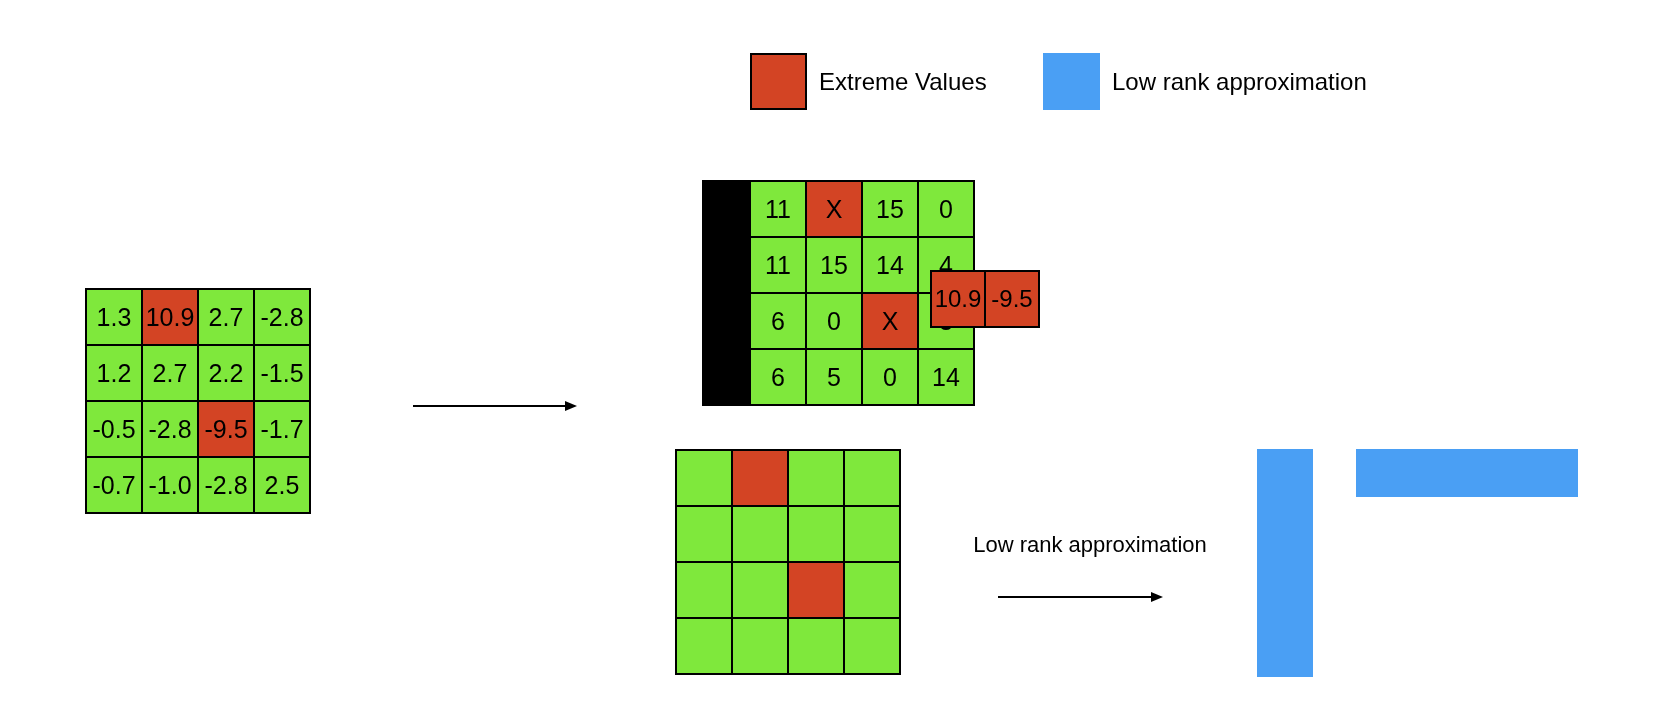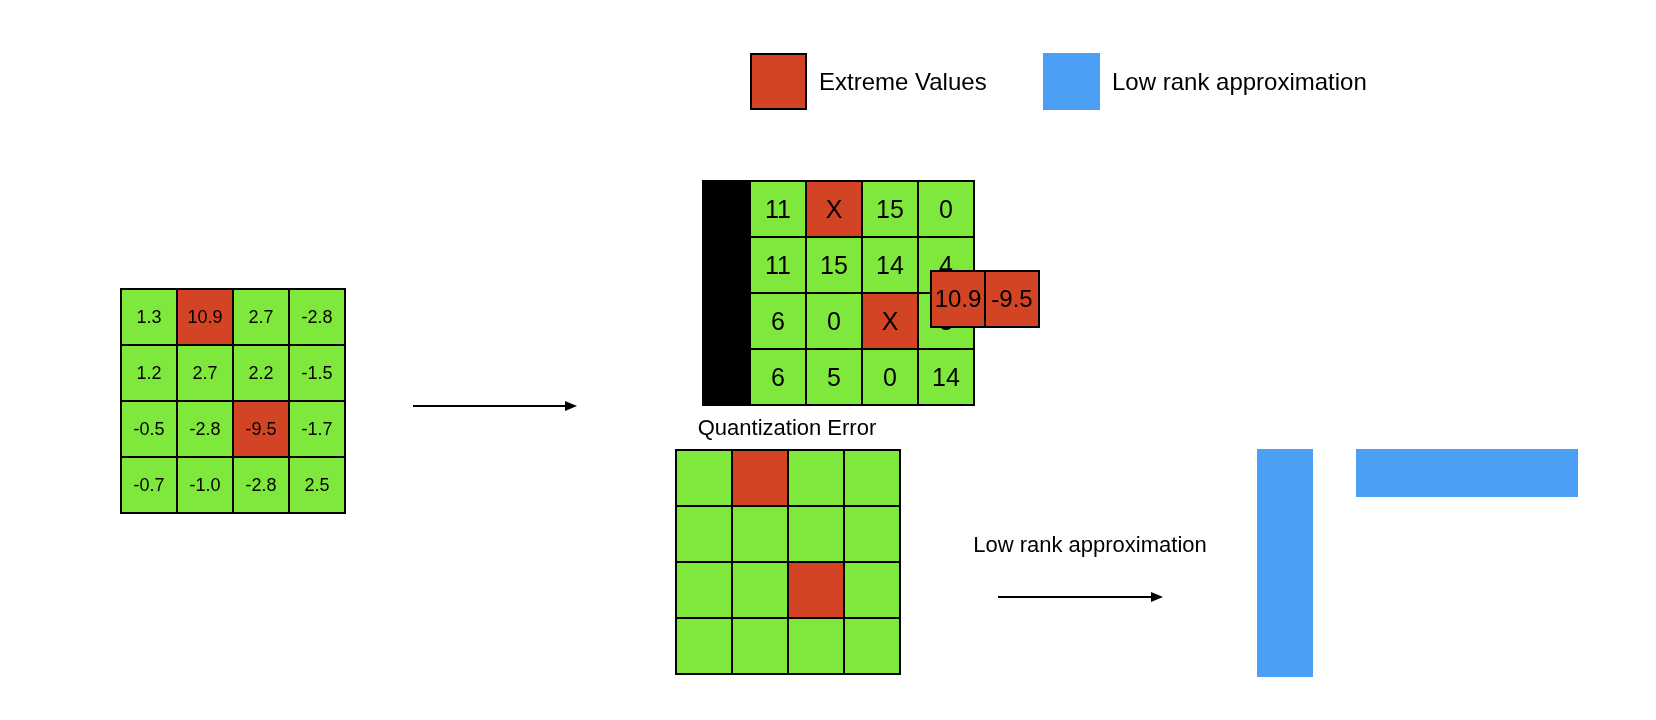--- a/index.html
+++ b/index.html
@@ -35,21 +35,21 @@
 
   <div class="legend-item" style="left:714px;margin-left:36px;">
     <div class="swatch bordered" style="background:var(--red);"></div>
     <span class="legend-label">Extreme Values</span>
   </div>
   <div class="legend-item" style="left:1043px;">
     <div class="swatch noborder" style="background:var(--blue);"></div>
     <span class="legend-label">Low rank approximation</span>
   </div>
 
-  <div id="matrix-original" class="matrix" style="left: 85px; top: 288px; font-size: 18px; grid-template-columns: repeat(4, 54px); grid-auto-rows: 54px; margin-left: 35px;">
+  <div id="matrix-original" class="matrix" style="left: 85px; top: 288px; font-size: 25px; grid-template-columns: repeat(4, 54px); grid-auto-rows: 54px;">
       <div class="cell">1.3</div>
       <div class="cell extreme">10.9</div>
       <div class="cell">2.7</div>
       <div class="cell">-2.8</div>
       <div class="cell">1.2</div>
       <div class="cell">2.7</div>
       <div class="cell">2.2</div>
       <div class="cell">-1.5</div>
       <div class="cell">-0.5</div>
       <div class="cell">-2.8</div>
@@ -85,21 +85,20 @@
       <div class="cell">5</div>
       <div class="cell">0</div>
       <div class="cell">14</div>
     </div>
 
   <div id="matrix-outliers" class="matrix" style="left: 930px; top: 270px; font-size: 24px; grid-template-columns: repeat(2, 52px); grid-auto-rows: 54px;">
       <div class="cell extreme">10.9</div>
       <div class="cell extreme">-9.5</div>
     </div>
 
-  <div class="label" style="left:675px;top:413px;width:224px;">Quantization Error</div>
   <div id="matrix-error" class="matrix" style="left: 675px; top: 449px; font-size: 25px; grid-template-columns: repeat(4, 54px); grid-auto-rows: 54px;">
       <div class="cell"></div>
       <div class="cell extreme"></div>
       <div class="cell"></div>
       <div class="cell"></div>
       <div class="cell"></div>
       <div class="cell"></div>
       <div class="cell"></div>
       <div class="cell"></div>
       <div class="cell"></div>

